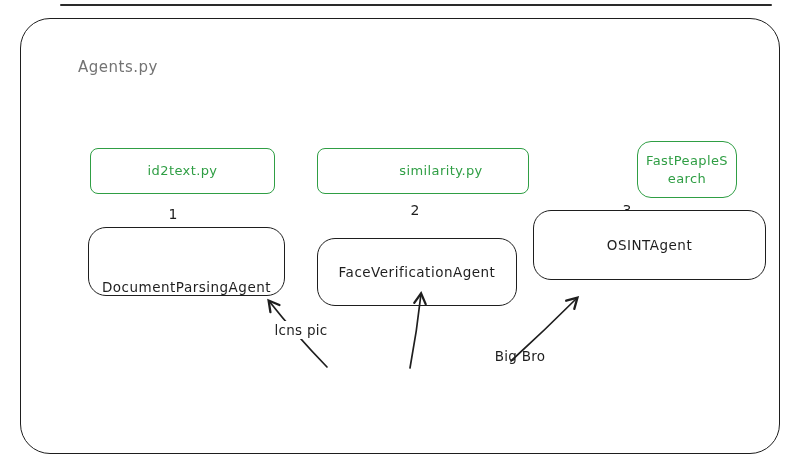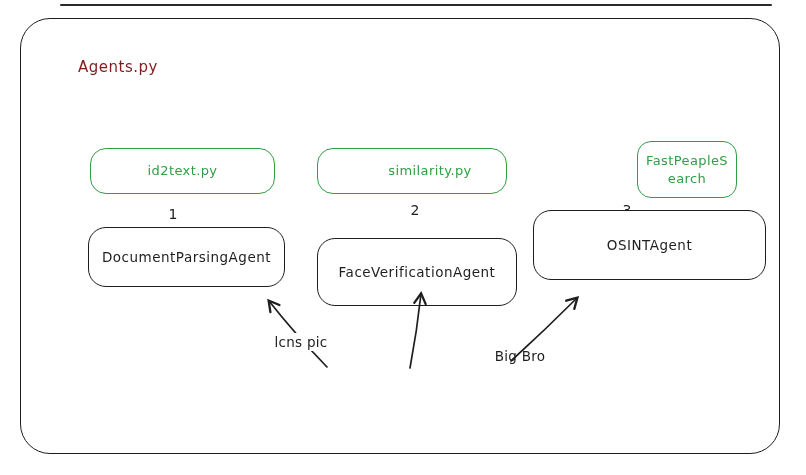--- a/index.html
+++ b/index.html
@@ -36,41 +36,41 @@
     border: 1.6px solid #1e1e1e;
     border-radius: 30px;
     box-sizing: border-box;
   }
   .frame-title {
     position: absolute;
     left: 78px;
     top: 58px;
     font-size: 15px;
     letter-spacing: 0.5px;
-    color: #7f1d1d;
+    color: #737373;
   }
   
   .tool {
     position: absolute;
     border: 1.4px solid #2f9e44;
-    border-radius: 16px;
+    border-radius: 8px;
     box-sizing: border-box;
     display: flex;
     align-items: center;
     justify-content: center;
     text-align: center;
     color: #2f9e44;
     font-size: 13px;
     letter-spacing: 0.4px;
     white-space: pre-line;
     line-height: 1.35;
     background: #ffffff;
   }
   .tool-1 { left: 90px;  top: 148px; width: 185px; height: 46px; }
-  .tool-2 { left: 317px; top: 148px; width: 190px; height: 46px; padding-left: 36px; }
+  .tool-2 { left: 317px; top: 148px; width: 212px; height: 46px; padding-left: 36px; }
   .tool-3 { left: 526px; top: 141px; width: 101px; height: 57px; border-radius: 14px; }
   .tool-4 { left: 637px; top: 141px; width: 100px; height: 57px; border-radius: 14px; }
   
   .agent-number {
     position: absolute;
     width: 30px;
     text-align: center;
     font-size: 14px;
     color: #1e1e1e;
   }
@@ -85,21 +85,21 @@
     box-sizing: border-box;
     display: flex;
     align-items: center;
     justify-content: center;
     text-align: center;
     color: #1e1e1e;
     font-size: 13.5px;
     letter-spacing: 0.5px;
     background: #ffffff;
   }
-  .agent-1 { left: 88px;  top: 227px; width: 197px; height: 60px; }
+  .agent-1 { left: 88px;  top: 227px; width: 197px; height: 69px; align-items: flex-end; }
   .agent-2 { left: 317px; top: 222px; width: 200px; height: 68px; margin-top: 16px; }
   .agent-3 { left: 533px; top: 210px; width: 233px; height: 70px; }
   .agent-orch { left: 316px; top: 368px; width: 197px; height: 67px; }
   
   .arrows {
     position: absolute;
     left: 0; top: 0;
     width: 806px;
     height: 475px;
     z-index: 2;
@@ -107,21 +107,21 @@
   }
   
   .arrow-label {
     position: absolute;
     transform: translate(-50%, -50%);
     font-size: 13.5px;
     letter-spacing: 0.3px;
     color: #1e1e1e;
     white-space: nowrap;
   }
-  .lbl-lcns { left: 301px; top: 342px; background: #ffffff; padding: 1px 4px; z-index: 3; }
+  .lbl-lcns { left: 301px; top: 330px; background: #ffffff; padding: 1px 4px; z-index: 3; }
   .lbl-face { left: 415px; top: 328px; background: #ffffff; padding: 1px 4px; z-index: 3; }
   .lbl-bigbro { left: 520px; top: 356px; background: transparent; z-index: 1; }
 </style>
 </head>
 <body>
 
 <div class="canvas">
 
   <div class="top-line"></div>
 

